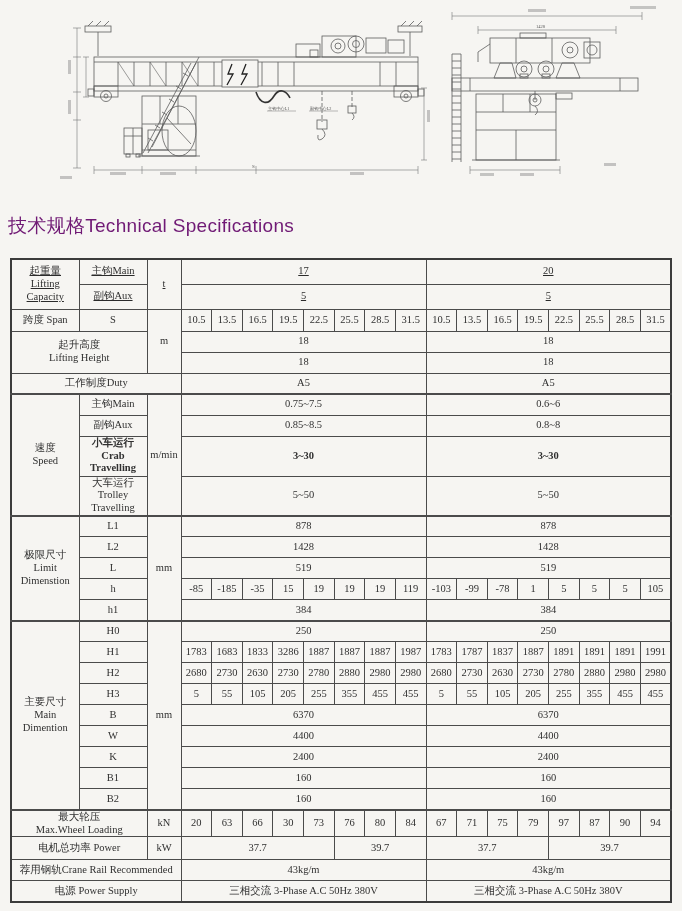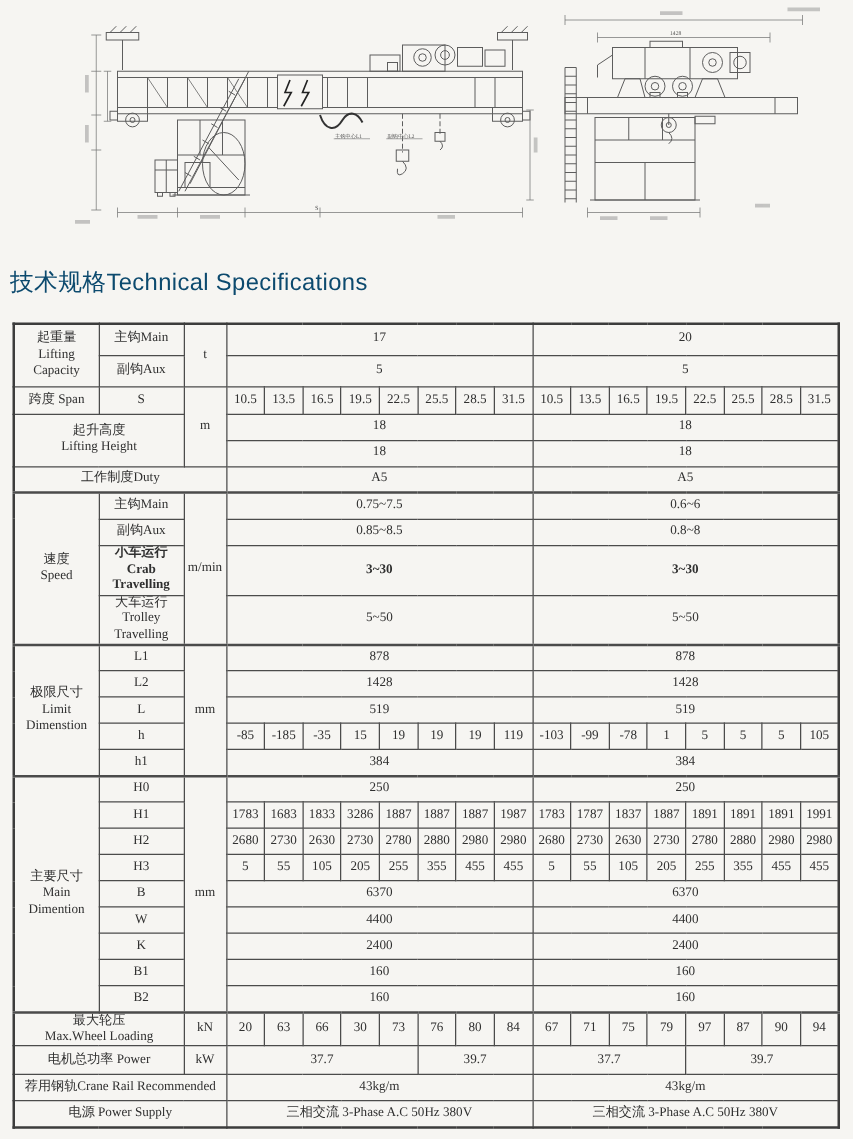--- a/index.html
+++ b/index.html
@@ -1,30 +1,30 @@
 <!DOCTYPE html>
 <html><head>
 <meta charset="utf-8">
 <style>
   html,body{margin:0;padding:0;background:#f6f5f2;}
   .sheet{position:relative;width:682px;height:911px;background:#f6f5f2;overflow:hidden;
          font-family:"Liberation Serif","DejaVu Serif",serif;color:#2b2b2b;}
   .drawing{position:absolute;top:0;left:0;}
   .page-title{position:absolute;top:213px;left:8px;margin:0;
               font-family:"Liberation Sans","DejaVu Sans",sans-serif;
-              font-size:19px;font-weight:500;color:#0c4a6e;letter-spacing:.3px;}
+              font-size:19px;font-weight:500;color:#701a75;letter-spacing:.3px;}
   table.spec{position:absolute;top:258px;left:10px;width:662px;
              border-collapse:collapse;table-layout:fixed;
              border:2px solid #3c3c3c;background:transparent;}
   table.spec td{border:1px solid #4b4b4b;text-align:center;vertical-align:middle;
                 font-size:10.5px;line-height:1.22;padding:0 1px;color:#303030;
                 overflow:hidden;white-space:nowrap;}
   table.spec td.wrap{white-space:normal;}
   tbody tr{height:21px;}
-  tbody tr:nth-child(1),tbody tr:nth-child(2){height:25px;}
+  tbody tr:nth-child(1),tbody tr:nth-child(2){height:25px;text-decoration:underline;}
   tbody tr:nth-child(3){height:22px;}
   tbody tr:nth-child(9){height:40px;font-weight:bold;}
   tbody tr:nth-child(10){height:36px;}
   tbody tr:nth-child(25){height:27px;}
   tbody tr:nth-child(26){height:23px;}
   tbody tr.sec td{border-top-width:2px;}
   svg text{font-family:"Liberation Serif","DejaVu Serif",serif;fill:#555;}
 </style>
 </head>
 <body>

